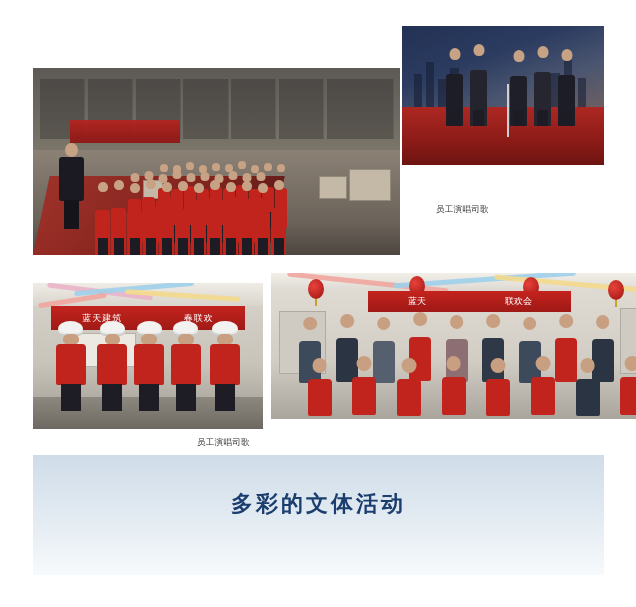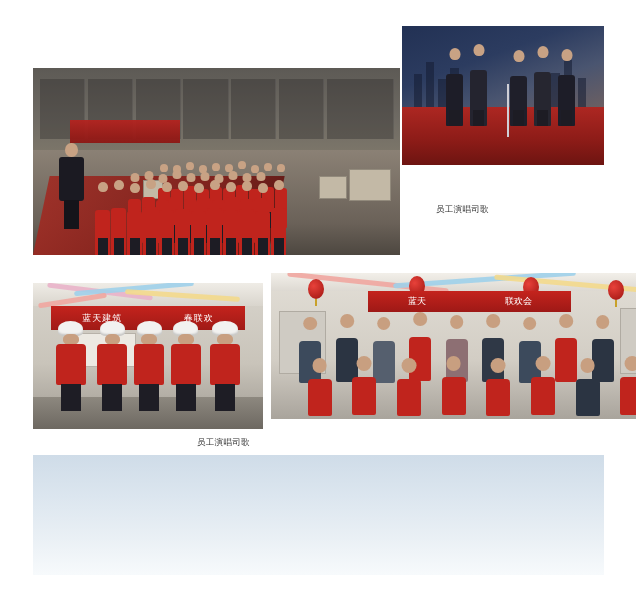--- a/index.html
+++ b/index.html
@@ -658,15 +658,16 @@
         <div class="h"></div>
         <div class="b" style="background:#2b3442;"></div>
       </div>
     <div class="gp" style="left:86%;top:57%;width:24px;height:59px;">
         <div class="h"></div>
         <div class="b" style="background:#c0241d;"></div>
       </div>
   </div>
 
   <div id="bottom-band">
+    <div id="band-title">多彩的文体活动</div>
   </div>
 
 </div>
 
 </body></html>

